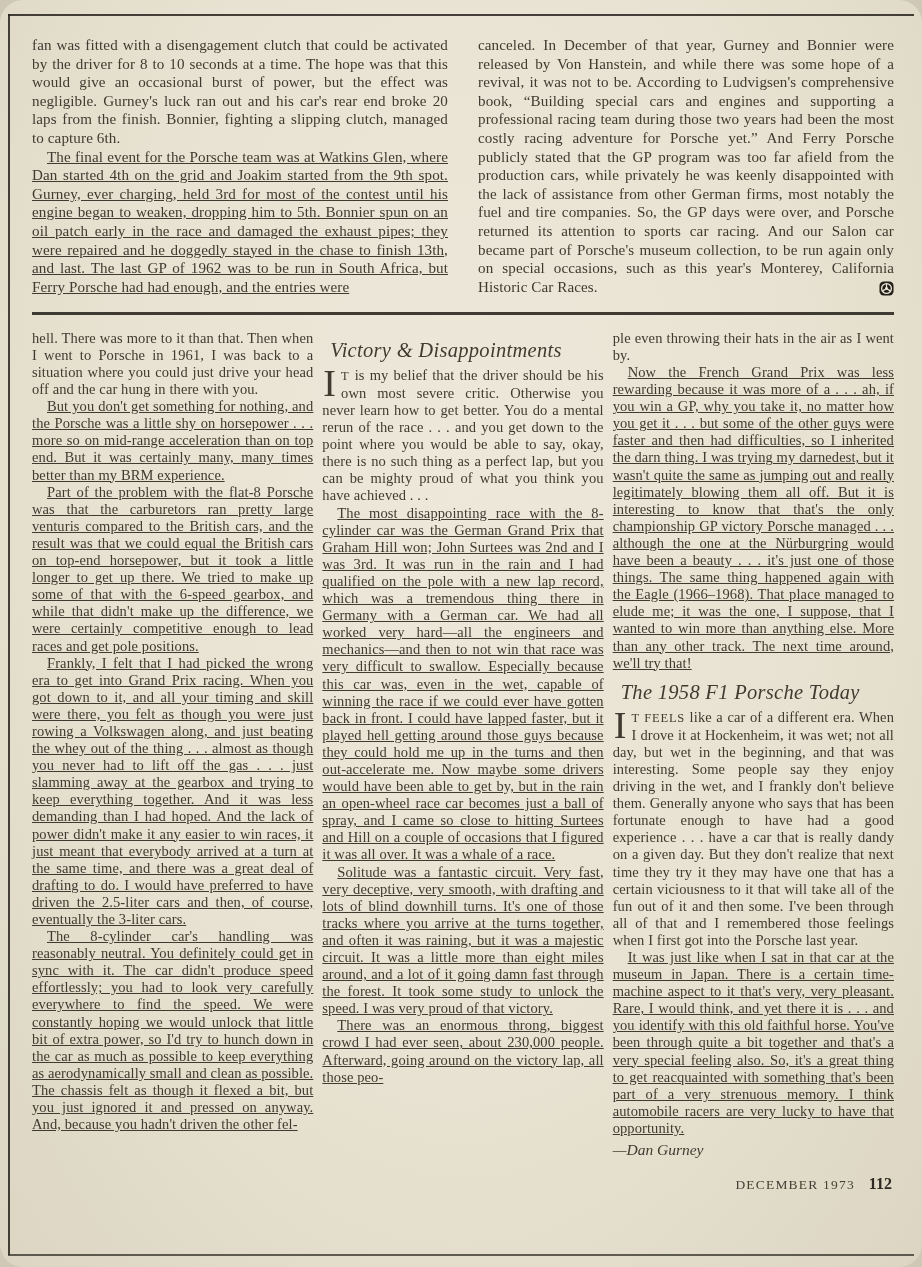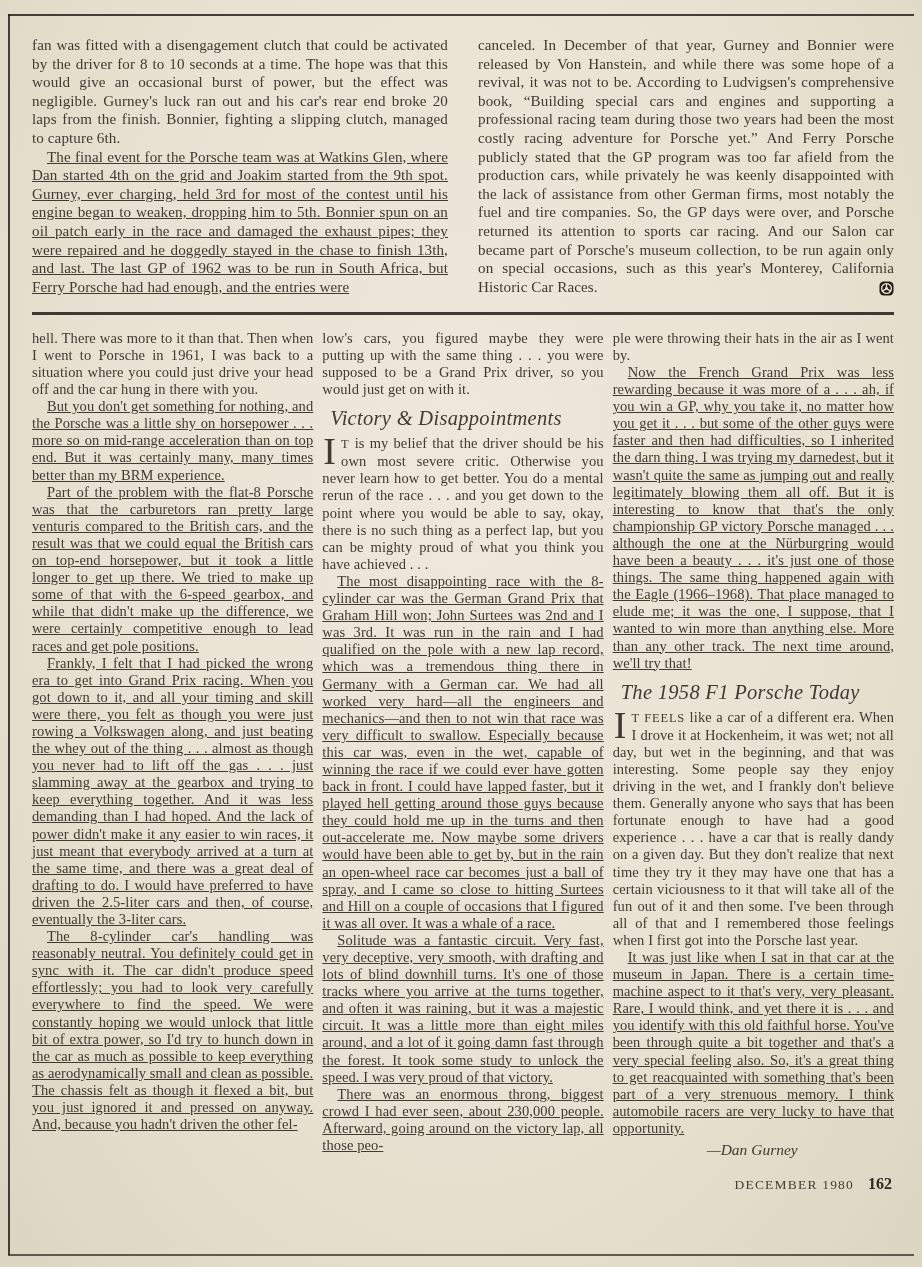--- a/index.html
+++ b/index.html
@@ -5,20 +5,21 @@
   html,body { margin:0; padding:0; background:#cfc8b6; }
   .page {
     position:relative;
     width:922px; height:1267px;
     margin:0 auto;
     background:radial-gradient(ellipse at 50% 38%, #ede8da 0%, #e8e2d2 55%, #dcd5c2 100%);
     color:#403a30;
     font-family:"Liberation Serif", serif;
     overflow:hidden;
     box-sizing:border-box;
+    border-radius:23px;
   }
   .rule-top   { position:absolute; top:14px; left:8px; right:8px; height:2px; background:#27231d; opacity:.85; }
   .rule-left  { position:absolute; top:14px; left:8px; bottom:12px; width:2px; background:#27231d; opacity:.85; }
   .rule-bottom{ position:absolute; bottom:11px; left:8px; right:8px; height:2px; background:#27231d; opacity:.7; }
 
   .content { position:absolute; top:36px; left:32px; right:28px; }
 
   .cols { display:flex; }
   .top-cols { gap:30px; }
   .bottom-cols { gap:9px; }
@@ -54,21 +55,21 @@
   .smallcaps { font-size:0.86em; letter-spacing:0.8px; }
 
   .end-mark {
     float:right;
     width:15px; height:15px;
     margin-top:3px;
     display:inline-block;
   }
 
   .byline {
-    text-align:center;
+    text-align:left;
     font-style:italic;
     font-size:15.5px;
     margin:4px 2px 0 0;
   }
   .page-footer {
     text-align:right;
     margin-top:16px;
     padding-right:2px;
     font-family:"Liberation Serif", serif;
   }
@@ -111,39 +112,38 @@
 
       <div class="col">
         <p class="body-text">hell. There was more to it than that. Then when I went to Porsche in 1961, I was back to a situation where you could just drive your head off and the car hung in there with you.</p>
         <p class="body-text indent">But you don't get something for nothing, and the Porsche was a little shy on horsepower . . . more so on mid-range acceleration than on top end. But it was certainly many, many times better than my BRM experience.</p>
         <p class="body-text indent">Part of the problem with the flat-8 Porsche was that the carburetors ran pretty large venturis compared to the British cars, and the result was that we could equal the British cars on top-end horsepower, but it took a little longer to get up there. We tried to make up some of that with the 6-speed gearbox, and while that didn't make up the difference, we were certainly competitive enough to lead races and get pole positions.</p>
         <p class="body-text indent">Frankly, I felt that I had picked the wrong era to get into Grand Prix racing. When you got down to it, and all your timing and skill were there, you felt as though you were just rowing a Volkswagen along, and just beating the whey out of the thing . . . almost as though you never had to lift off the gas . . . just slamming away at the gearbox and trying to keep everything together. And it was less demanding than I had hoped. And the lack of power didn't make it any easier to win races, it just meant that everybody arrived at a turn at the same time, and there was a great deal of drafting to do. I would have preferred to have driven the 2.5-liter cars and then, of course, eventually the 3-liter cars.</p>
         <p class="body-text indent">The 8-cylinder car's handling was reasonably neutral. You definitely could get in sync with it. The car didn't produce speed effortlessly; you had to look very carefully everywhere to find the speed. We were constantly hoping we would unlock that little bit of extra power, so I'd try to hunch down in the car as much as possible to keep everything as aerodynamically small and clean as possible. The chassis felt as though it flexed a bit, but you just ignored it and pressed on anyway. And, because you hadn't driven the other fel-</p>
       </div>
 
       <div class="col">
-        <p class="body-text">low's cars, you figured maybe they were putting up with the same thing . . . you were supposed to be a Grand Prix driver, so you would just get on with it.</p>
         <h2 class="col-heading">Victory &amp; Disappointments</h2>
         <p class="body-text">
           <span class="dropcap">I</span><span class="smallcaps">T</span><span> is my belief that the driver should be his own most severe critic. Otherwise you never learn how to get better. You do a mental rerun of the race . . . and you get down to the point where you would be able to say, okay, there is no such thing as a perfect lap, but you can be mighty proud of what you think you have achieved . . .</span>
         </p>
         <p class="body-text indent">The most disappointing race with the 8-cylinder car was the German Grand Prix that Graham Hill won; John Surtees was 2nd and I was 3rd. It was run in the rain and I had qualified on the pole with a new lap record, which was a tremendous thing there in Germany with a German car. We had all worked very hard—all the engineers and mechanics—and then to not win that race was very difficult to swallow. Especially because this car was, even in the wet, capable of winning the race if we could ever have gotten back in front. I could have lapped faster, but it played hell getting around those guys because they could hold me up in the turns and then out-accelerate me. Now maybe some drivers would have been able to get by, but in the rain an open-wheel race car becomes just a ball of spray, and I came so close to hitting Surtees and Hill on a couple of occasions that I figured it was all over. It was a whale of a race.</p>
         <p class="body-text indent">Solitude was a fantastic circuit. Very fast, very deceptive, very smooth, with drafting and lots of blind downhill turns. It's one of those tracks where you arrive at the turns together, and often it was raining, but it was a majestic circuit. It was a little more than eight miles around, and a lot of it going damn fast through the forest. It took some study to unlock the speed. I was very proud of that victory.</p>
         <p class="body-text indent">There was an enormous throng, biggest crowd I had ever seen, about 230,000 people. Afterward, going around on the victory lap, all those peo-</p>
       </div>
 
       <div class="col">
-        <p class="body-text">ple were throwing their hats in the air as I went by.</p>
+        <p class="body-text">ple even throwing their hats in the air as I went by.</p>
         <p class="body-text indent">Now the French Grand Prix was less rewarding because it was more of a . . . ah, if you win a GP, why you take it, no matter how you get it . . . but some of the other guys were faster and then had difficulties, so I inherited the darn thing. I was trying my darnedest, but it wasn't quite the same as jumping out and really legitimately blowing them all off. But it is interesting to know that that's the only championship GP victory Porsche managed . . . although the one at the Nürburgring would have been a beauty . . . it's just one of those things. The same thing happened again with the Eagle (1966–1968). That place managed to elude me; it was the one, I suppose, that I wanted to win more than anything else. More than any other track. The next time around, we'll try that!</p>
         <h2 class="col-heading">The 1958 F1 Porsche Today</h2>
         <p class="body-text">
           <span class="dropcap">I</span><span class="smallcaps">T FEELS</span><span> like a car of a different era. When I drove it at Hockenheim, it was wet; not all day, but wet in the beginning, and that was interesting. Some people say they enjoy driving in the wet, and I frankly don't believe them. Generally anyone who says that has been fortunate enough to have had a good experience . . . have a car that is really dandy on a given day. But they don't realize that next time they try it they may have one that has a certain viciousness to it that will take all of the fun out of it and then some. I've been through all of that and I remembered those feelings when I first got into the Porsche last year.</span>
         </p>
         <p class="body-text indent">It was just like when I sat in that car at the museum in Japan. There is a certain time-machine aspect to it that's very, very pleasant. Rare, I would think, and yet there it is . . . and you identify with this old faithful horse. You've been through quite a bit together and that's a very special feeling also. So, it's a great thing to get reacquainted with something that's been part of a very strenuous memory. I think automobile racers are very lucky to have that opportunity.</p>
         <div class="byline">—Dan Gurney</div>
         <div class="page-footer">
-          <span class="issue-date">DECEMBER 1980</span><span class="page-number">162</span>
+          <span class="issue-date">DECEMBER 1973</span><span class="page-number">112</span>
         </div>
       </div>
 
     </div>
   </div>
 </div>
 
 </body></html>

